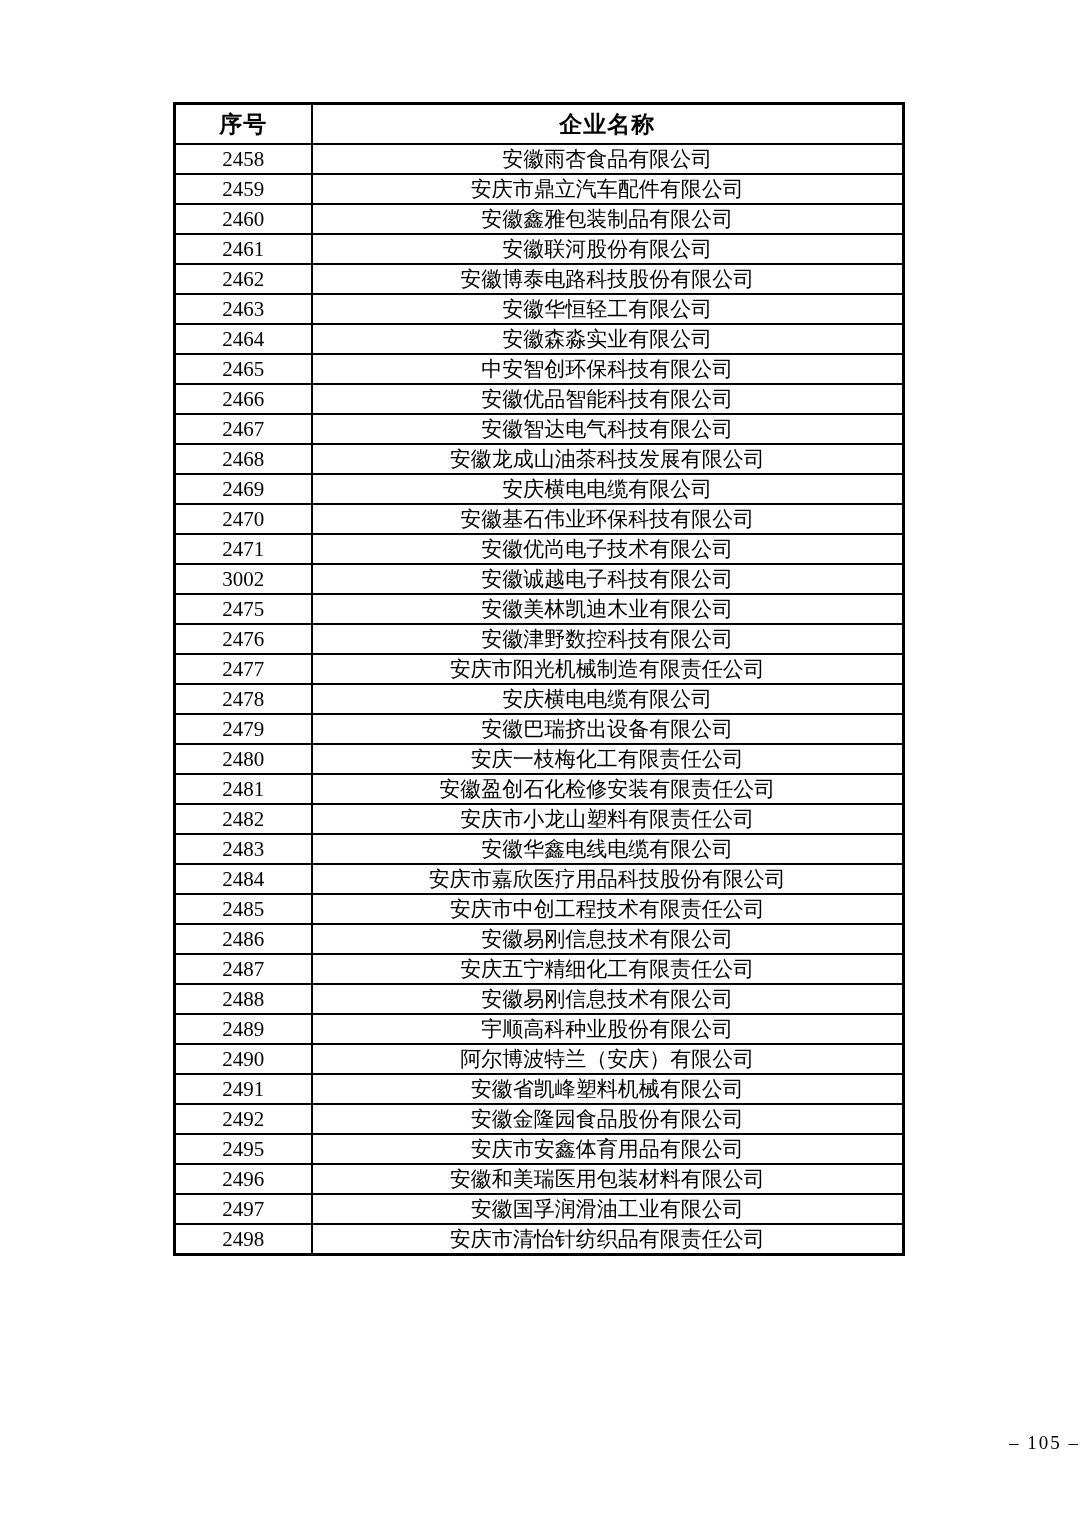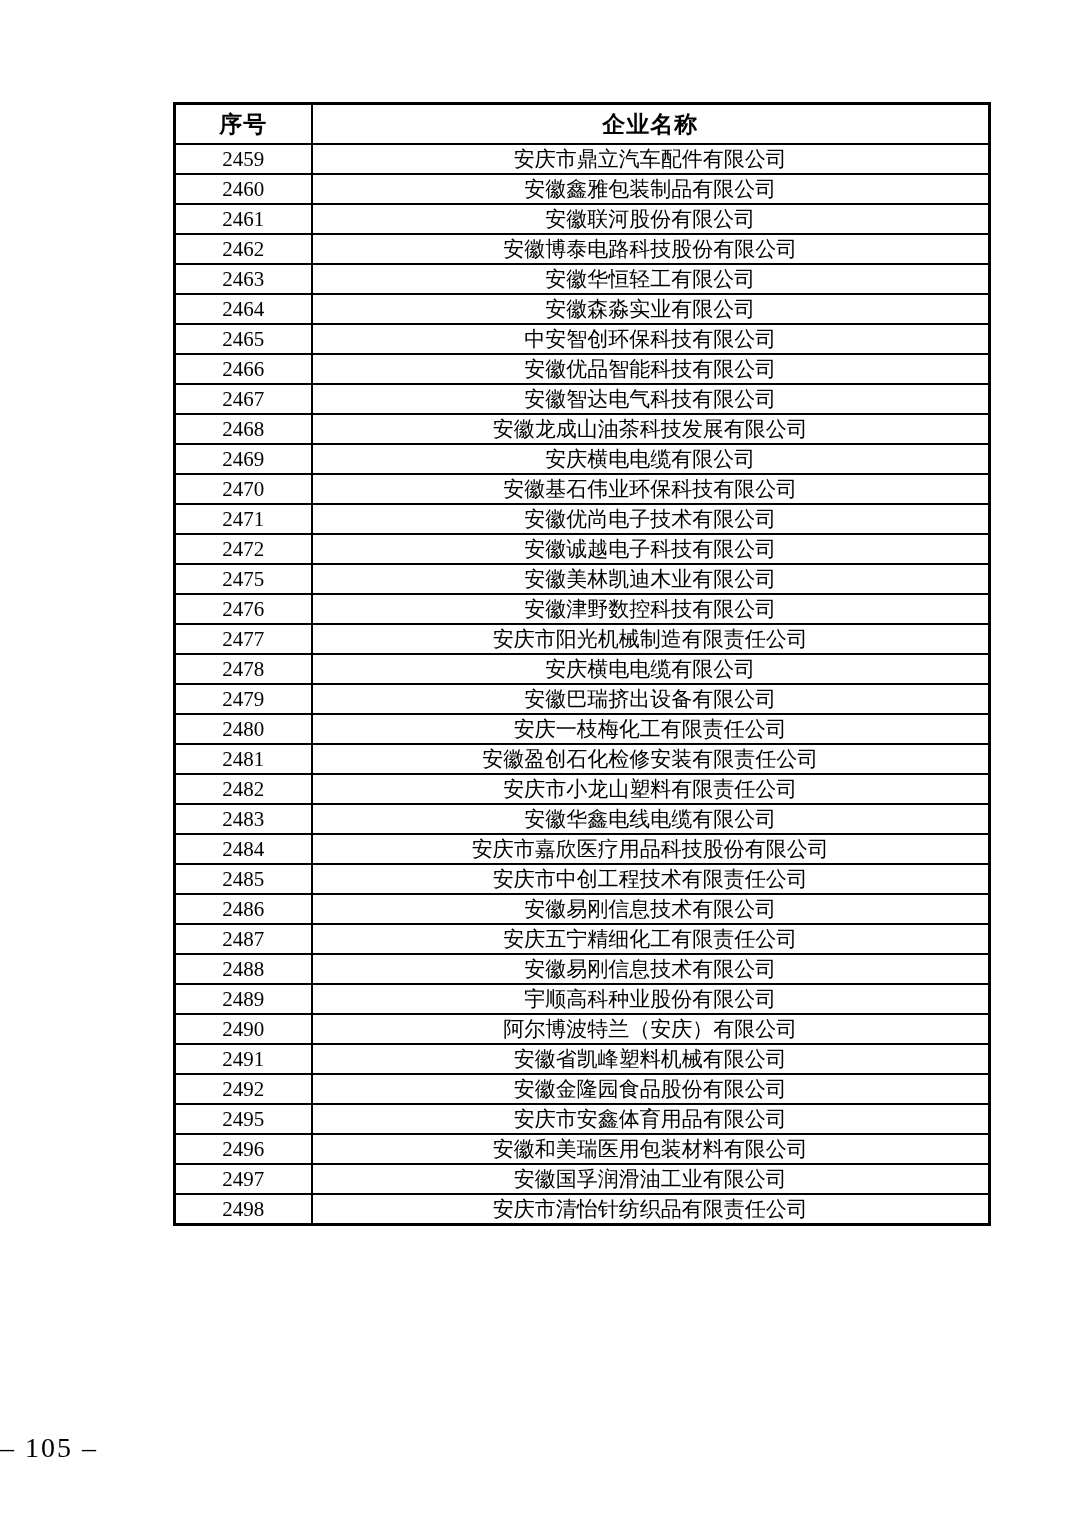--- a/index.html
+++ b/index.html
@@ -11,21 +11,21 @@
     width: 1080px;
     height: 1528px;
     position: relative;
     font-family: "Liberation Serif", "DejaVu Serif", serif;
     color: #000000;
   }
   .doc-table {
     position: absolute;
     left: 173px;
     top: 102px;
-    width: 818px;
+    width: 732px;
     border-collapse: collapse;
     table-layout: fixed;
   }
   .doc-table th,
   .doc-table td {
     border: 2px solid #000000;
     text-align: center;
     vertical-align: middle;
     padding: 0;
     overflow: hidden;
@@ -44,40 +44,44 @@
     height: 28px;
     font-size: 21px;
   }
   .col-no { width: 137px; }
   .col-name { width: auto; }
   .page-footer {
     position: absolute;
     top: 1432px;
     left: 0;
     width: 100%;
-    text-align: left;
-    font-size: 28px;
+    text-align: right;
+    font-size: 19px;
     letter-spacing: 2px;
   }
 </style>
 </head>
 <body>
 
 <table class="doc-table">
   <colgroup>
     <col class="col-no">
     <col class="col-name">
   </colgroup>
   <thead>
     <tr>
       <th>序号</th>
       <th>企业名称</th>
     </tr>
   </thead>
   <tbody>
+  <tr>
+    <td>2458</td>
+    <td>安徽雨杏食品有限公司</td>
+  </tr>
 
   <tr>
     <td>2459</td>
     <td>安庆市鼎立汽车配件有限公司</td>
   </tr>
 
   <tr>
     <td>2460</td>
     <td>安徽鑫雅包装制品有限公司</td>
   </tr>
@@ -131,21 +135,21 @@
     <td>2470</td>
     <td>安徽基石伟业环保科技有限公司</td>
   </tr>
 
   <tr>
     <td>2471</td>
     <td>安徽优尚电子技术有限公司</td>
   </tr>
 
   <tr>
-    <td>2472</td>
+    <td>3002</td>
     <td>安徽诚越电子科技有限公司</td>
   </tr>
 
 
 
   <tr>
     <td>2475</td>
     <td>安徽美林凯迪木业有限公司</td>
   </tr>
 

